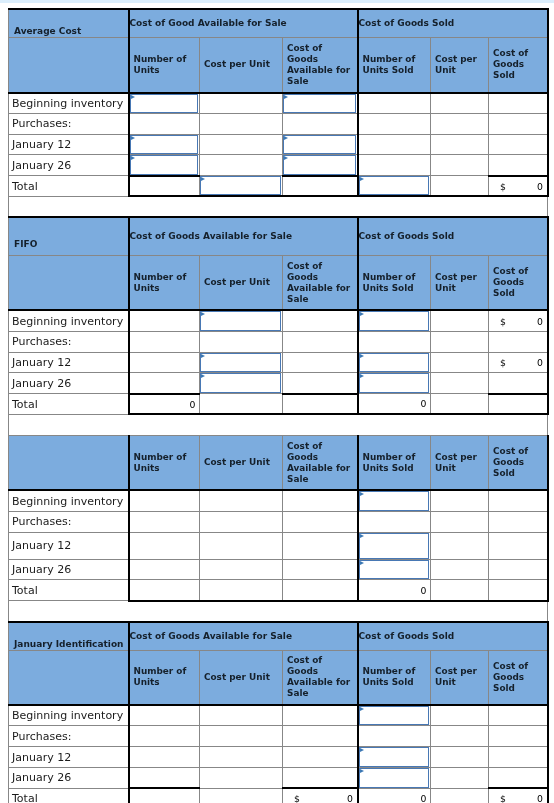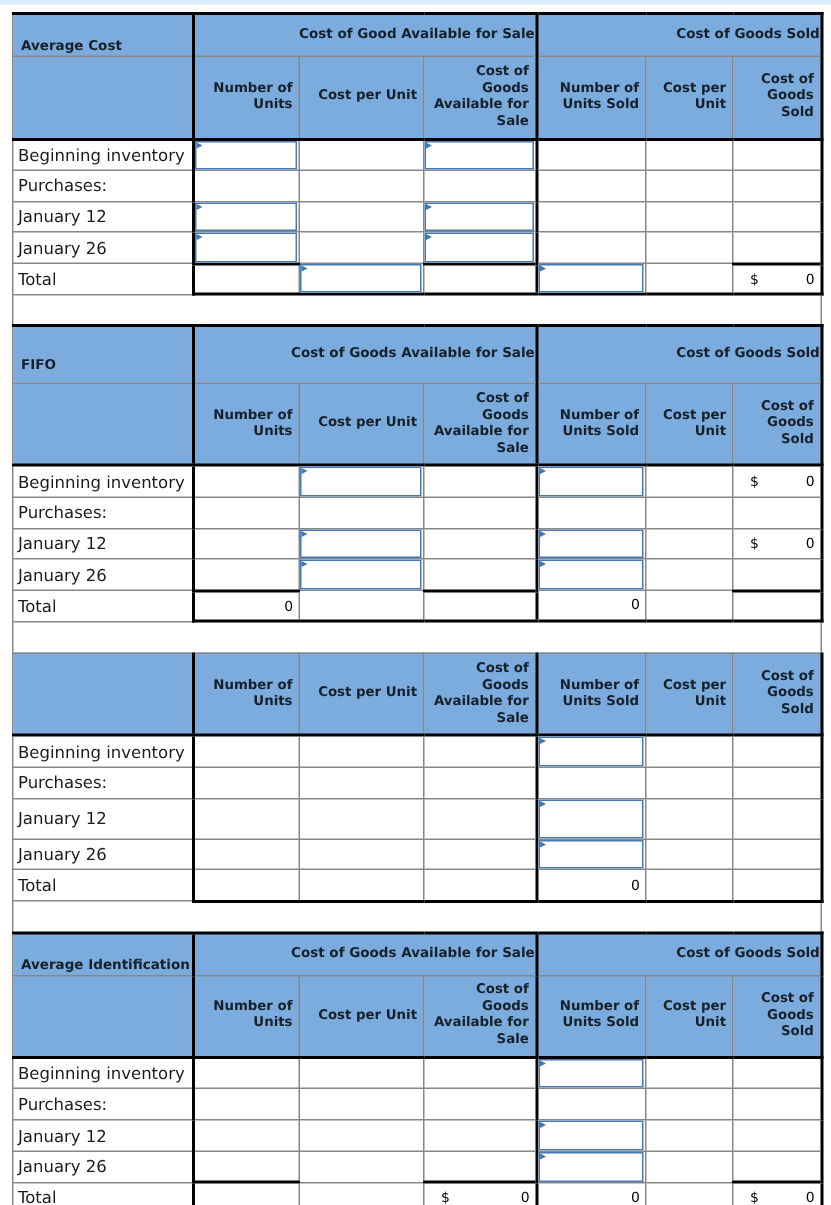--- a/index.html
+++ b/index.html
@@ -6,21 +6,21 @@
   html,body{margin:0;padding:0;background:#ffffff;}
   body{font-family:"DejaVu Sans",sans-serif;font-size:10px;color:#000000;width:554px;height:803px;overflow:hidden;}
   #topstrip{position:absolute;left:0;top:0;width:554px;height:3px;background:#dbeefc;}
 
   #sheet{position:absolute;left:8px;top:8px;width:539px;}
   table.sheet{border-collapse:collapse;table-layout:fixed;border-spacing:0;width:539px;}
   table.sheet td{padding:0;margin:0;vertical-align:middle;box-sizing:border-box;
       border-right:1px solid #878787;border-bottom:1px solid #878787;}
   table.sheet td.c0{border-left:1px solid #878787;}
 
-  table.sheet td.hd{background:#7cacde;font-weight:bold;font-size:8.9px;text-align:right;line-height:11px;color:#15202b;padding:0 4px;}
+  table.sheet td.hd{background:#7cacde;font-weight:bold;font-size:8.9px;text-align:left;line-height:11px;color:#15202b;padding:0 4px;}
   table.sheet td.ttl{text-align:left;padding:16px 0 0 5px;font-size:9px;}
   table.sheet td.grp{font-size:9px;padding:0;}
 
   table.sheet td.lbl{text-align:left;padding-left:3px;font-size:11px;color:#1b1b1b;}
   table.sheet td.ind{margin-left:20px;}
 
   table.sheet td.bl{border-left:2px solid #000;}
   table.sheet td.bb{border-bottom:2px solid #000;}
   table.sheet td.bt{border-top:2px solid #000;}
   table.sheet td.br{border-right:2px solid #000;}
@@ -307,21 +307,21 @@
           <td class="cell bl bb">
             <span class="amt">0</span>
           </td>
           <td class="cell bb"></td>
           <td class="cell br bb"></td>
         </tr>
         <tr style="height:21px">
           <td class="c0 spacer" colspan="7"></td>
         </tr>
         <tr style="height:21px">
-          <td class="hd ttl c0 bt">Average Identification</td>
+          <td class="hd ttl c0 bt">January Identification</td>
           <td class="hd grp bl bt" colspan="3">Cost of Goods Available for Sale</td>
           <td class="hd grp bl bt br" colspan="3">Cost of Goods Sold</td>
         </tr>
         <tr style="height:55px">
           <td class="hd c0 bb"></td>
           <td class="hd bb bl">Number of Units</td>
           <td class="hd bb">Cost per Unit</td>
           <td class="hd bb">Cost of Goods Available for Sale</td>
           <td class="hd bb bl">Number of Units Sold</td>
           <td class="hd bb">Cost per Unit</td>

